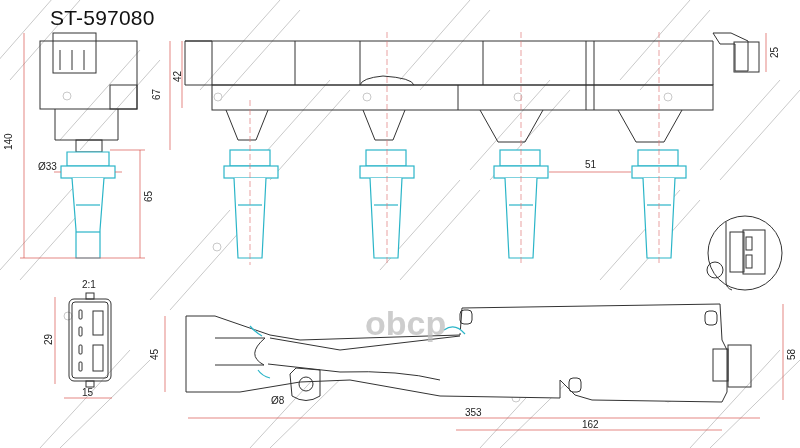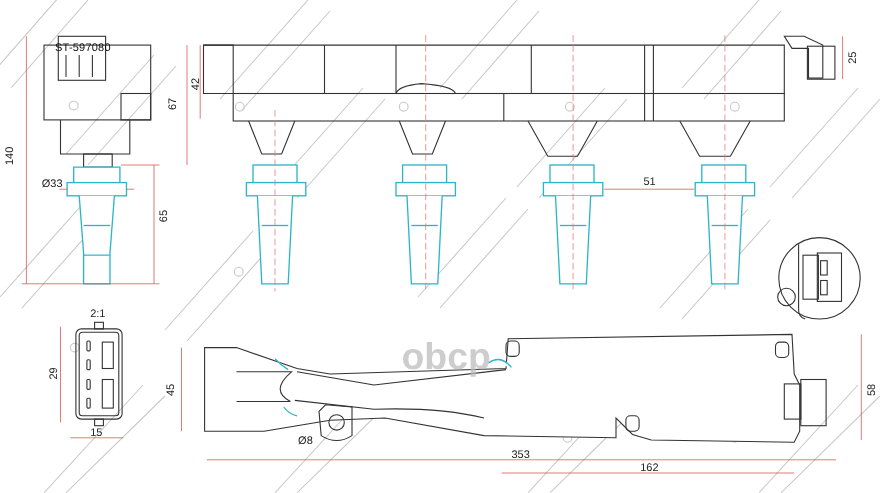--- a/index.html
+++ b/index.html
@@ -1,20 +1,20 @@
 <!DOCTYPE html>
 <html><head>
 <meta charset="utf-8">
 <style>
   html, body { margin: 0; padding: 0; background: #ffffff; }
   body { width: 800px; height: 448px; overflow: hidden; position: relative;
          font-family: "Liberation Sans", sans-serif; }
   .canvas { position: absolute; left: 0; top: 0; width: 800px; height: 448px; }
-  .part-title { position: absolute; left: 50px; top: 6px; font-size: 10px; color: #111;
-                letter-spacing: 0.2px; margin-top: 32px; }
+  .part-title { position: absolute; left: 50px; top: 6px; font-size: 21px; color: #111;
+                letter-spacing: 0.2px; }
   svg text { font-family: "Liberation Sans", sans-serif; fill: #222; }
   .ln { stroke: #333; stroke-width: 1; fill: none; }
   .ln-fill { stroke: #333; stroke-width: 1; fill: #fff; }
   .boot { stroke: #2bb5c8; stroke-width: 1.2; fill: #fff; }
   .dim { stroke: #d9534f; stroke-width: 0.7; fill: none; }
   .center { stroke: #e07a7a; stroke-width: 0.7; stroke-dasharray: 6 3; fill: none; }
   .wm { stroke: #c9c9c9; stroke-width: 1; fill: none; }
   .dimtxt { font-size: 10px; }
   .brand { font-size: 34px; font-weight: bold; fill: #bdbdbd; opacity: 0.75; }
 </style>

